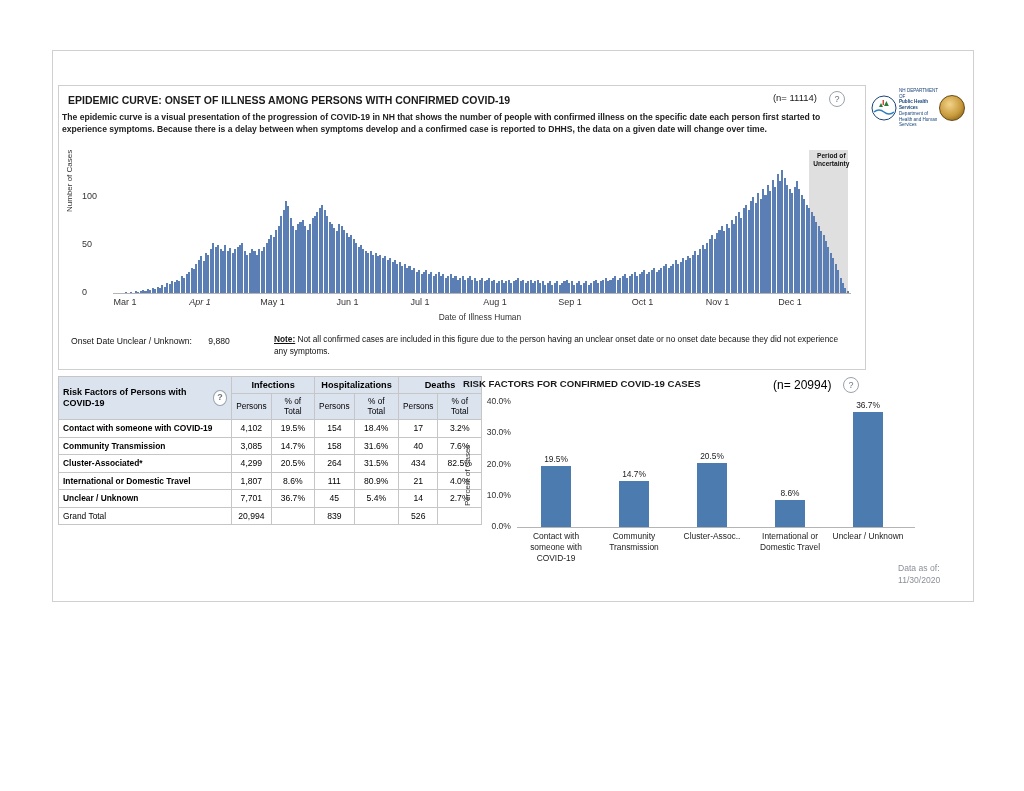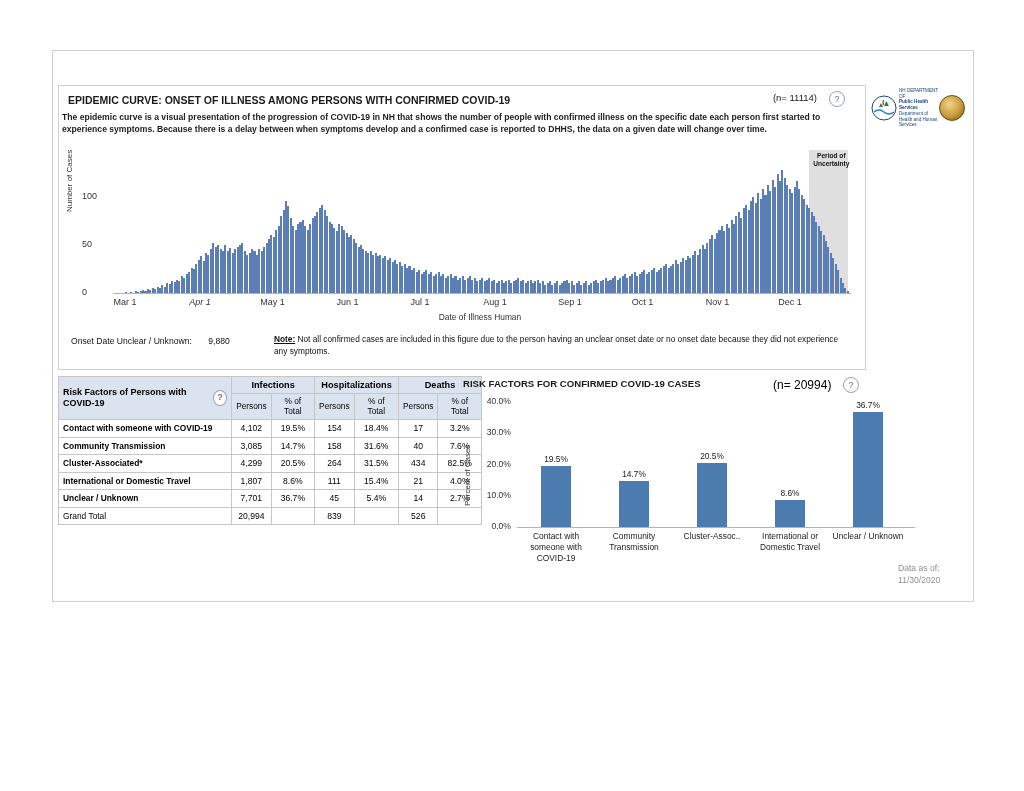--- a/index.html
+++ b/index.html
@@ -797,21 +797,21 @@
             <td class="num">264</td>
             <td class="num">31.5%</td>
             <td class="num">434</td>
             <td class="num">82.5%</td>
           </tr>
           <tr>
             <td class="label">International or Domestic Travel</td>
             <td class="num">1,807</td>
             <td class="num">8.6%</td>
             <td class="num">111</td>
-            <td class="num">15.4%</td>
+            <td class="num">80.9%</td>
             <td class="num">21</td>
             <td class="num">4.0%</td>
           </tr>
           <tr>
             <td class="label">Unclear / Unknown</td>
             <td class="num">7,701</td>
             <td class="num">36.7%</td>
             <td class="num">45</td>
             <td class="num">5.4%</td>
             <td class="num">14</td>

